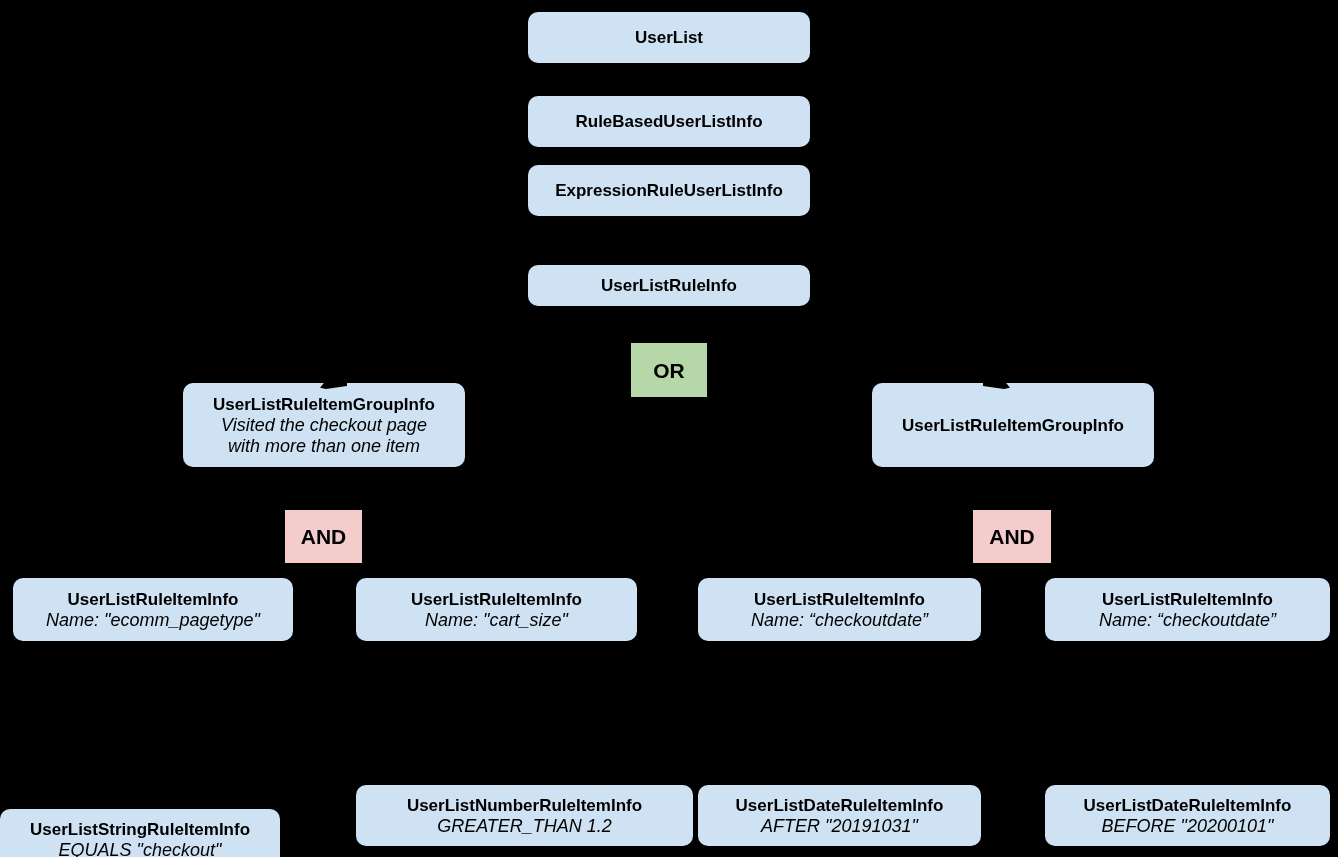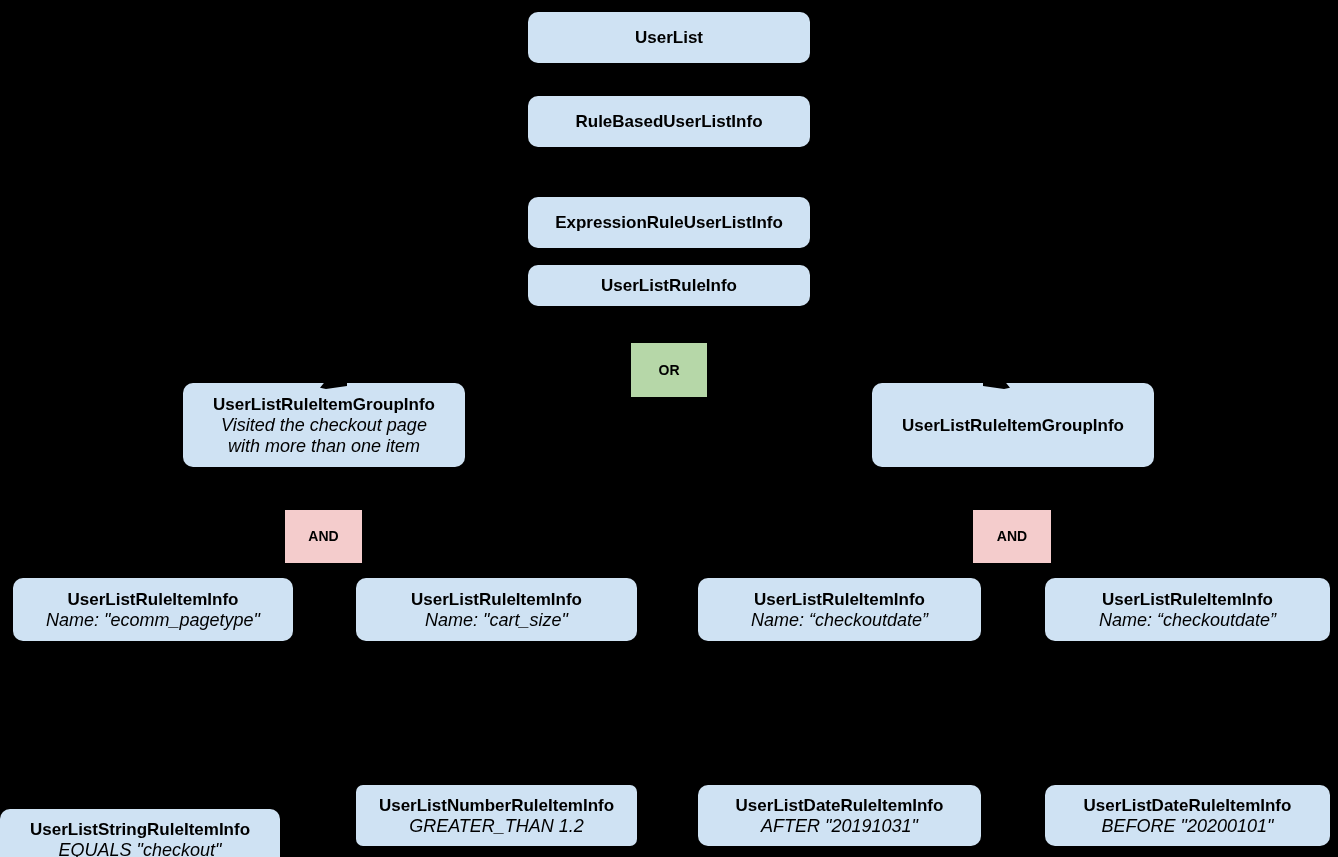--- a/index.html
+++ b/index.html
@@ -29,21 +29,21 @@
     text-align: center;
     line-height: 21px;
   }
   .class-box {
     background: var(--class_box);
     border-radius: 10px;
     padding: 2px 24px;
   }
   .op-box {
     font-weight: 700;
-    font-size: 14px;
+    font-size: 21px;
   }
   .or-box { background: var(--or_box); }
   .and-box { background: var(--and_box); align-items: center; }
   .title { font-weight: 700; font-size: 17px; }
   .subtitle { font-style: italic; font-size: 18px; }
   .arrowhead {
     position: absolute;
     background: #000;
     width: 27px;
     height: 12px;
@@ -57,21 +57,21 @@
 <div id="canvas">
 
   <div class="node class-box" style="left:528px; top:12px; width:282px; height:51px;">
     <div class="title">UserList</div>
   </div>
 
   <div class="node class-box" style="left:528px; top:96px; width:282px; height:51px;">
     <div class="title">RuleBasedUserListInfo</div>
   </div>
 
-  <div class="node class-box" style="left:528px; top:197px; width:282px; height:51px;">
+  <div class="node class-box" style="left:528px; top:165px; width:282px; height:51px;">
     <div class="title">ExpressionRuleUserListInfo</div>
   </div>
 
   <div class="node class-box" style="left:528px; top:265px; width:282px; height:41px;">
     <div class="title">UserListRuleInfo</div>
   </div>
 
   <div class="node op-box or-box" style="left:631px; top:343px; width:76px; height:54px;">
     <span>OR</span>
   </div>
@@ -113,21 +113,21 @@
   <div class="node class-box" style="left:1045px; top:578px; width:285px; height:63px;">
     <div class="title">UserListRuleItemInfo</div>
     <div class="subtitle">Name: “checkoutdate”</div>
   </div>
 
   <div class="node class-box" style="left:0; top:785px; width:280px; height:61px;margin-top:24px;">
     <div class="title">UserListStringRuleItemInfo</div>
     <div class="subtitle">EQUALS "checkout"</div>
   </div>
 
-  <div class="node class-box" style="left:356px; top:785px; width:281px; height:61px;border-radius:7px;">
+  <div class="node class-box" style="left:356px; top:785px; width:337px; height:61px;">
     <div class="title">UserListNumberRuleItemInfo</div>
     <div class="subtitle">GREATER_THAN 1.2</div>
   </div>
 
   <div class="node class-box" style="left:698px; top:785px; width:283px; height:61px;">
     <div class="title">UserListDateRuleItemInfo</div>
     <div class="subtitle">AFTER "20191031"</div>
   </div>
 
   <div class="node class-box" style="left:1045px; top:785px; width:285px; height:61px;">

